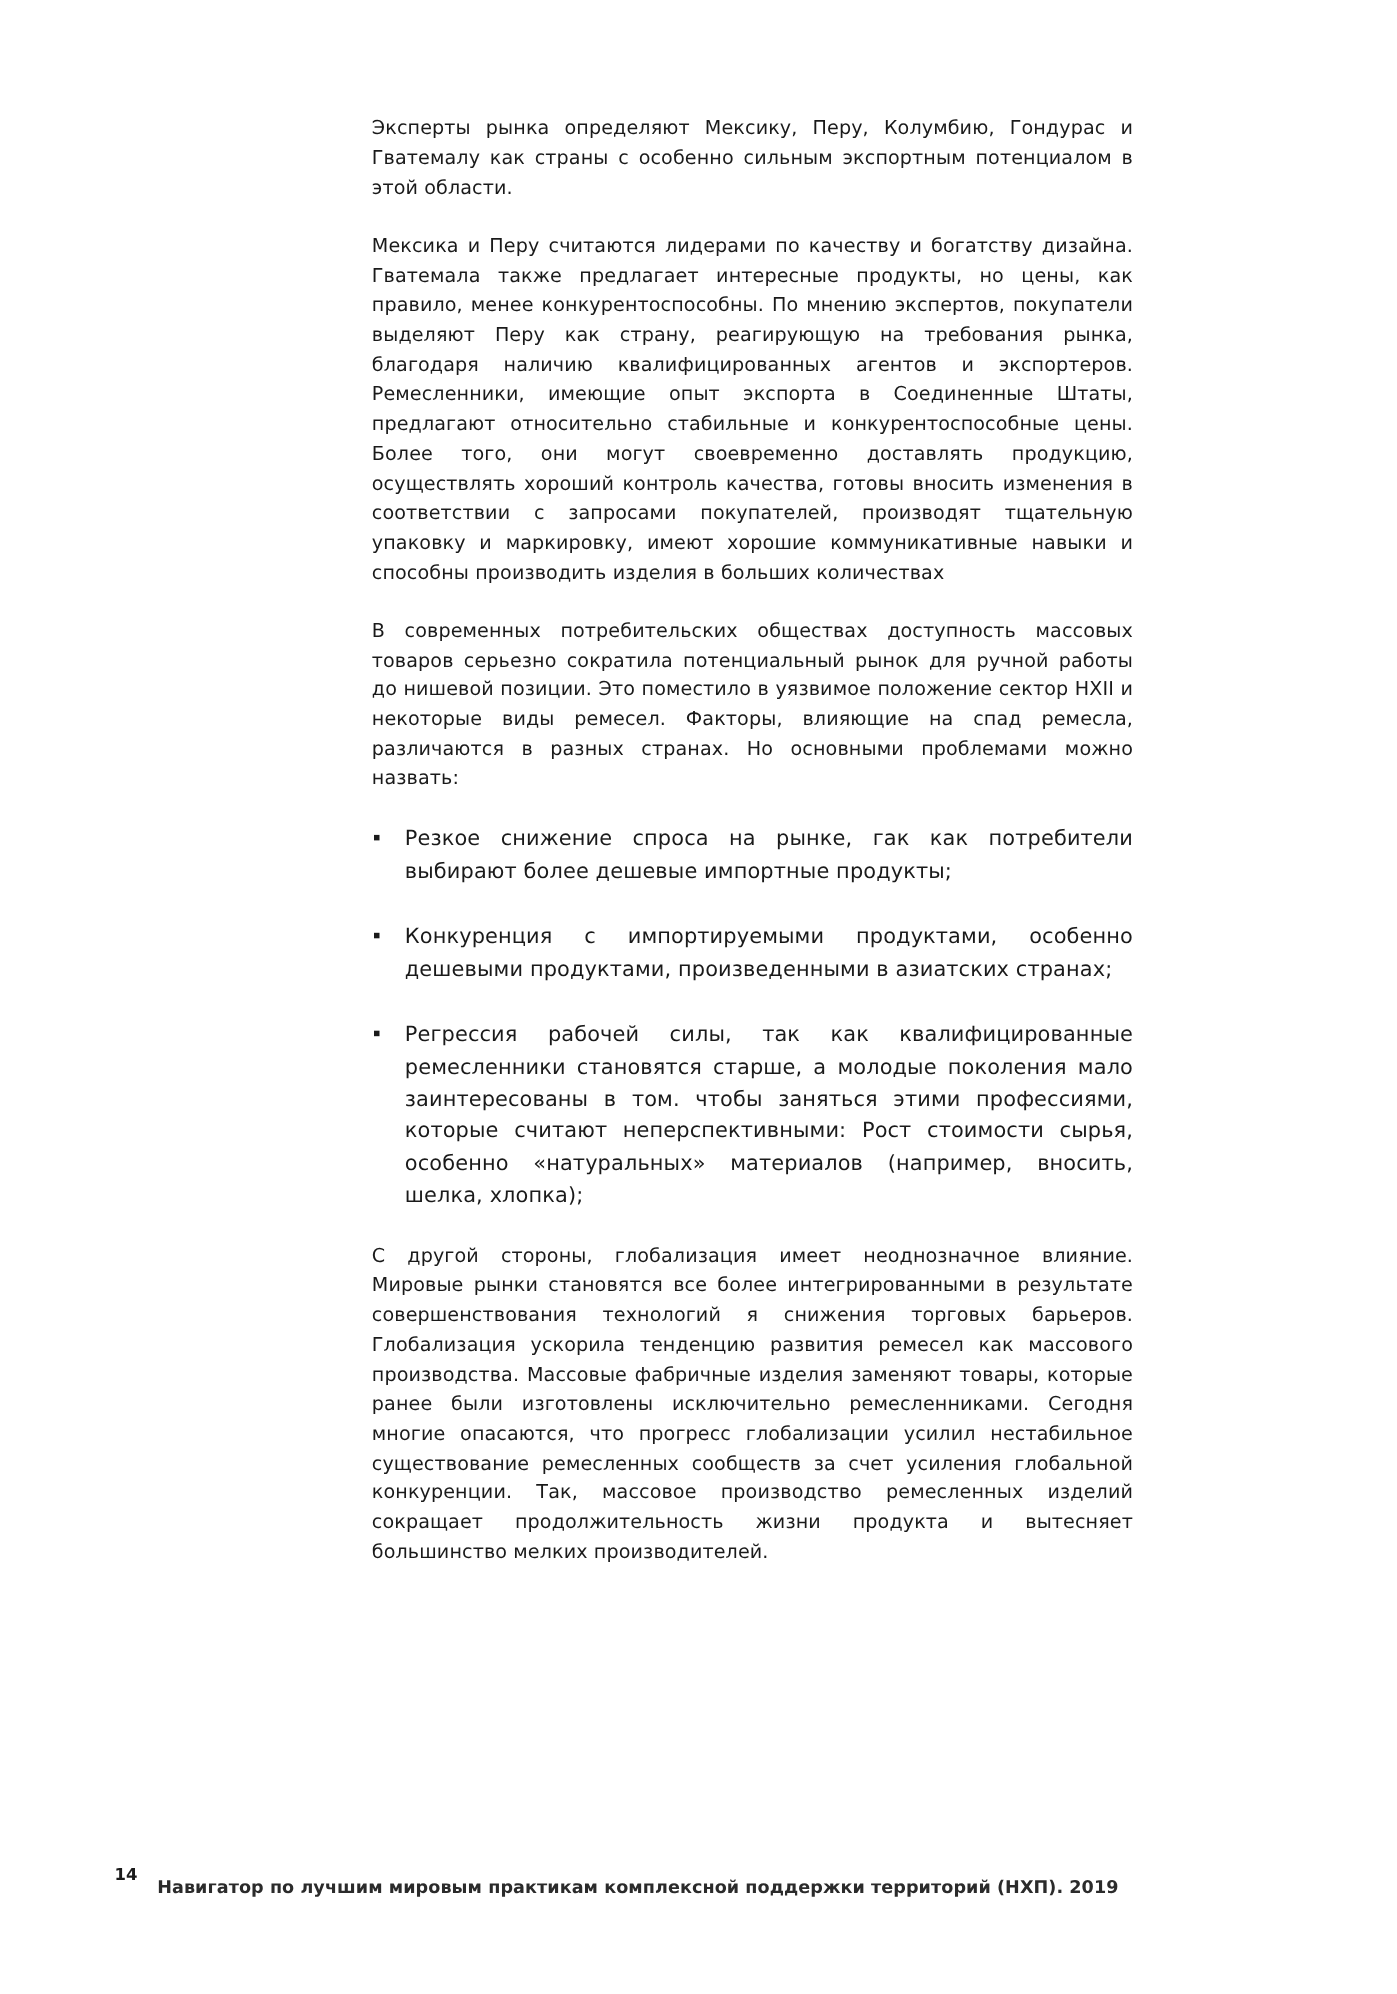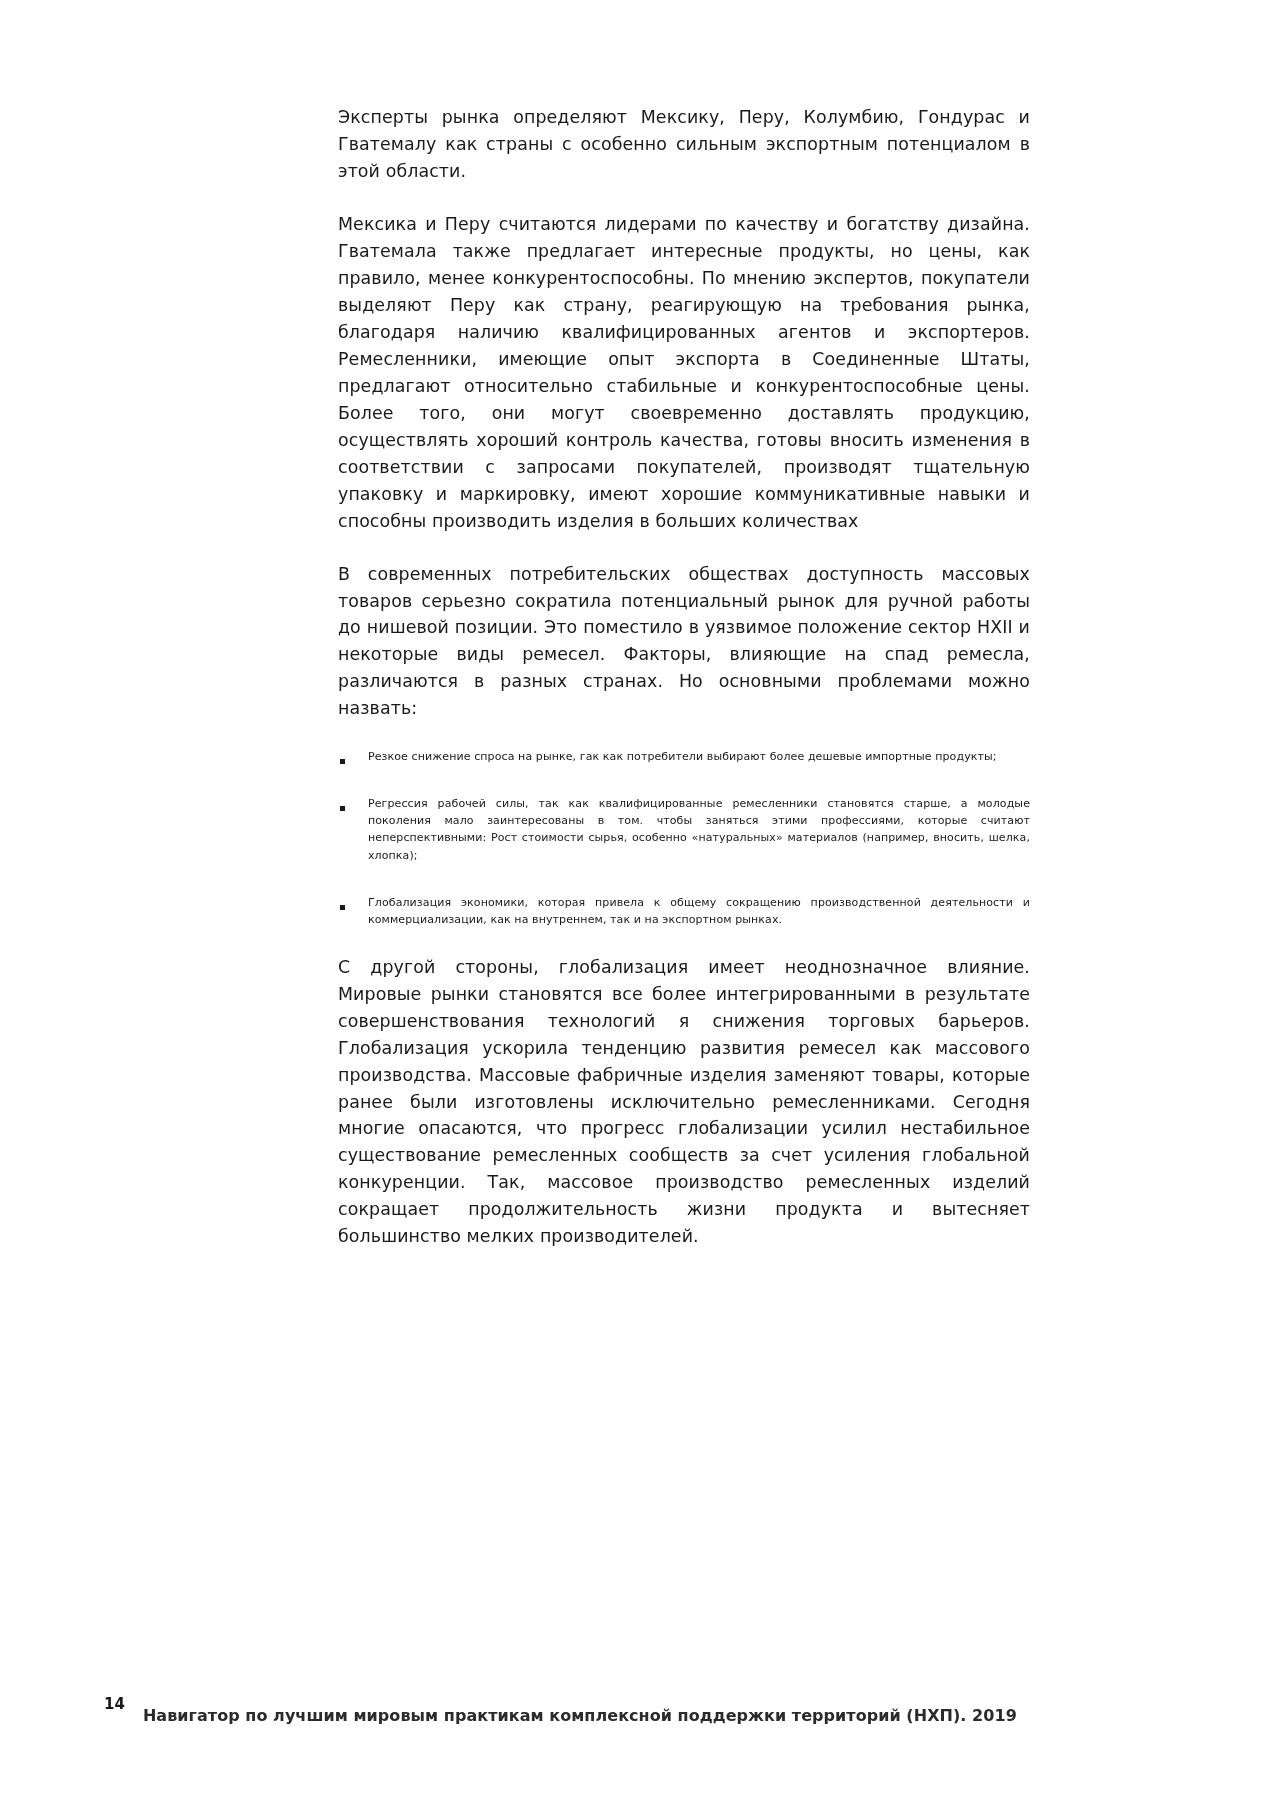--- a/index.html
+++ b/index.html
@@ -38,21 +38,21 @@
   }
   ul.bullets {
     list-style: none;
     margin: 0 0 26px 0;
     padding: 0;
   }
   ul.bullets li {
     position: relative;
     margin: 0 0 30px 0;
     padding-left: 30px;
-    font-size: 11px;
+    font-size: 19px;
     line-height: 1.55;
     text-align: justify;
     text-justify: inter-word;
     letter-spacing: 0.1px;
   }
   ul.bullets li:last-child {
     margin-bottom: 0;
   }
   ul.bullets li::before {
     content: "";
@@ -102,24 +102,24 @@
 
     <p class="para">
       <span>В современных потребительских обществах доступность массовых товаров серьезно сократила потенциальный рынок для ручной работы до нишевой позиции. Это поместило в уязвимое положение сектор НХII и некоторые виды ремесел. Факторы, влияющие на спад ремесла, различаются в разных странах. Но основными проблемами можно назвать:</span>
     </p>
 
     <ul class="bullets">
       <li>
         <span>Резкое снижение спроса на рынке, гак как потребители выбирают более дешевые импортные продукты;</span>
       </li>
       <li>
-        <span>Регрессия рабочей силы, так как квалифицированные ремесленники становятся старше, а молодые поколения мало заинтересованы в том. чтобы заняться этими профессиями, которые считают неперспективными: Рост стоимости сырья, особенно «натуральных» материалов (например, вносить, шелка, хлопка);</span>
+        <span>Конкуренция с импортируемыми продуктами, особенно дешевыми продуктами, произведенными в азиатских странах;</span>
       </li>
       <li>
-        <span>Глобализация экономики, которая привела к общему сокращению производственной деятельности и коммерциализации, как на внутреннем, так и на экспортном рынках.</span>
+        <span>Регрессия рабочей силы, так как квалифицированные ремесленники становятся старше, а молодые поколения мало заинтересованы в том. чтобы заняться этими профессиями, которые считают неперспективными: Рост стоимости сырья, особенно «натуральных» материалов (например, вносить, шелка, хлопка);</span>
       </li>
     </ul>
 
     <p class="para">
       <span>С другой стороны, глобализация имеет неоднозначное влияние. Мировые рынки становятся все более интегрированными в результате совершенствования технологий я снижения торговых барьеров. Глобализация ускорила тенденцию развития ремесел как массового производства. Массовые фабричные изделия заменяют товары, которые ранее были изготовлены исключительно ремесленниками. Сегодня многие опасаются, что прогресс глобализации усилил нестабильное существование ремесленных сообществ за счет усиления глобальной конкуренции. Так, массовое производство ремесленных изделий сокращает продолжительность жизни продукта и вытесняет большинство мелких производителей.</span>
     </p>
 
   </div>
 
   <div class="footer">

